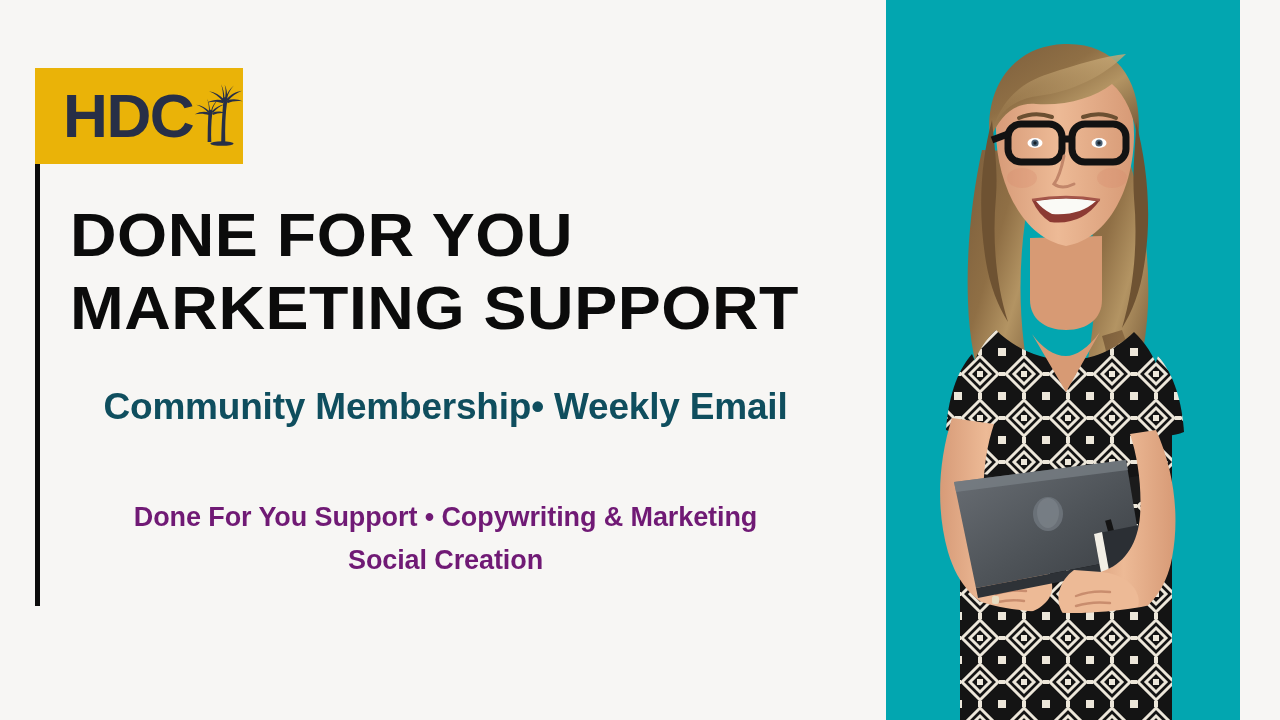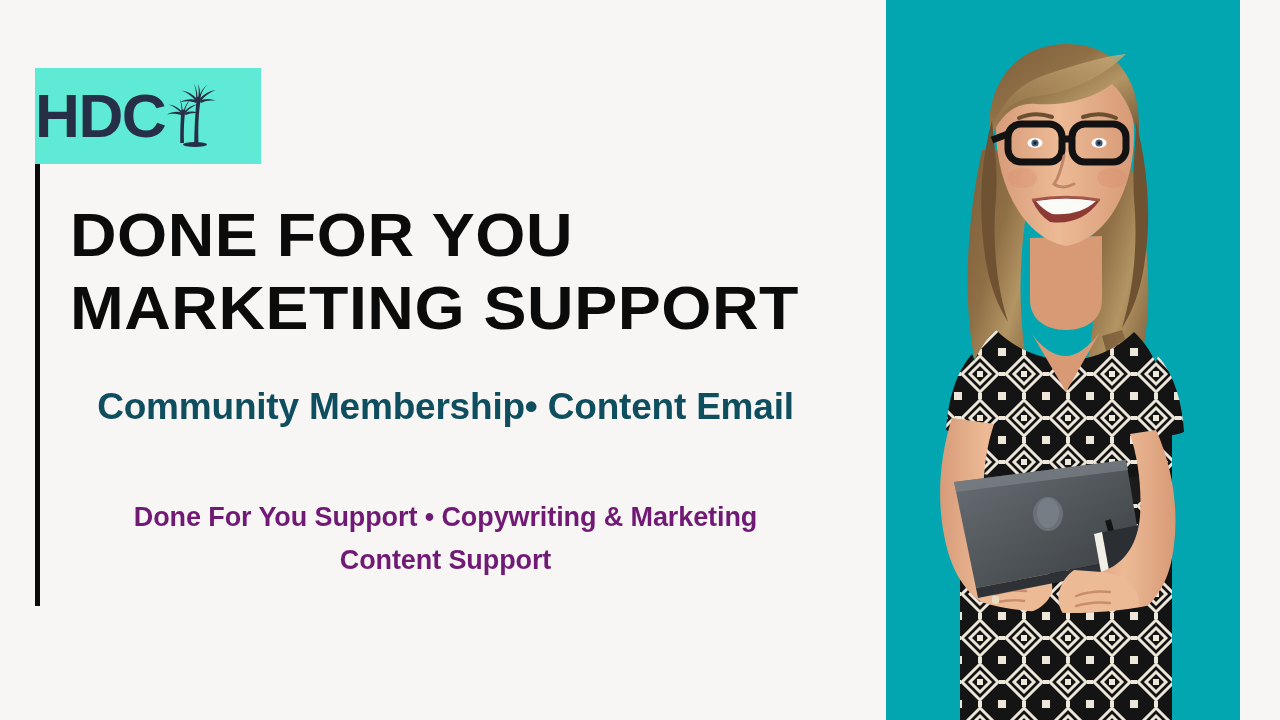--- a/index.html
+++ b/index.html
@@ -32,24 +32,25 @@
     position:absolute;
     left:35px; top:68px;
     width:5px; height:538px;
     background:#0B0B0B;
   }
 
   
   #logo-box{
     position:absolute;
     left:35px; top:68px;
-    width:226px; height:96px;
-    background:#5eead4;
+    width:208px; height:96px;
+    background:#eab308;
     display:flex;
     align-items:center;
+    padding-left:28px;
   }
   #logo-word{
     font-family:"Liberation Sans", sans-serif;
     font-weight:bold;
     font-size:61px;
     line-height:1;
     letter-spacing:-1.5px;
     color:#272F47;
     transform:scaleX(1.02);
     transform-origin:left center;
@@ -168,26 +169,26 @@
         </svg>
       </span>
     </div>
 
     <div id="headline">
       <div class="hl-line">DONE FOR YOU</div>
       <div class="hl-line">MARKETING SUPPORT</div>
     </div>
 
     <div id="subhead">
-      <div>Community Membership• Content Email</div>
+      <div>Community Membership• Weekly Email</div>
     </div>
 
     <div id="tagline">
       <div>Done For You Support • Copywriting &amp; Marketing</div>
-      <div>Content Support</div>
+      <div>Social Creation</div>
     </div>
 
   </div>
 
   <div id="photo-panel">
     <div id="portrait">
       <svg viewBox="0 0 420 720" xmlns="http://www.w3.org/2000/svg" aria-hidden="true">
         <defs>
 
           <pattern id="aztec" width="44" height="44" patternUnits="userSpaceOnUse">

